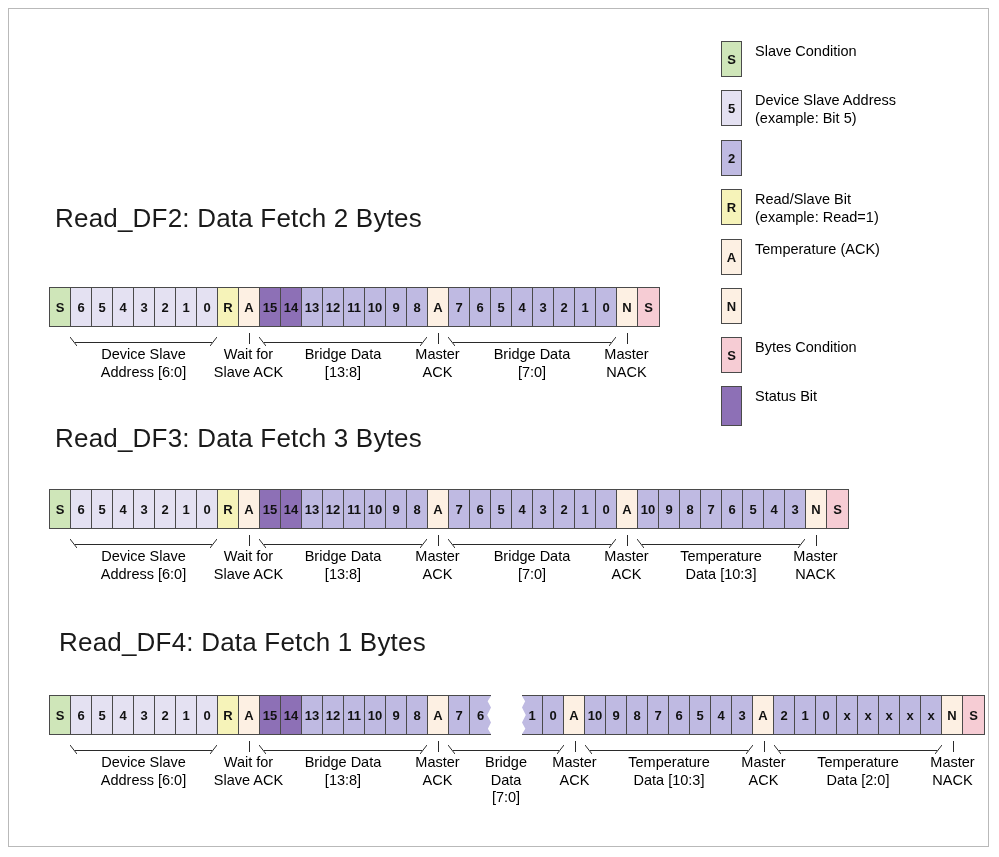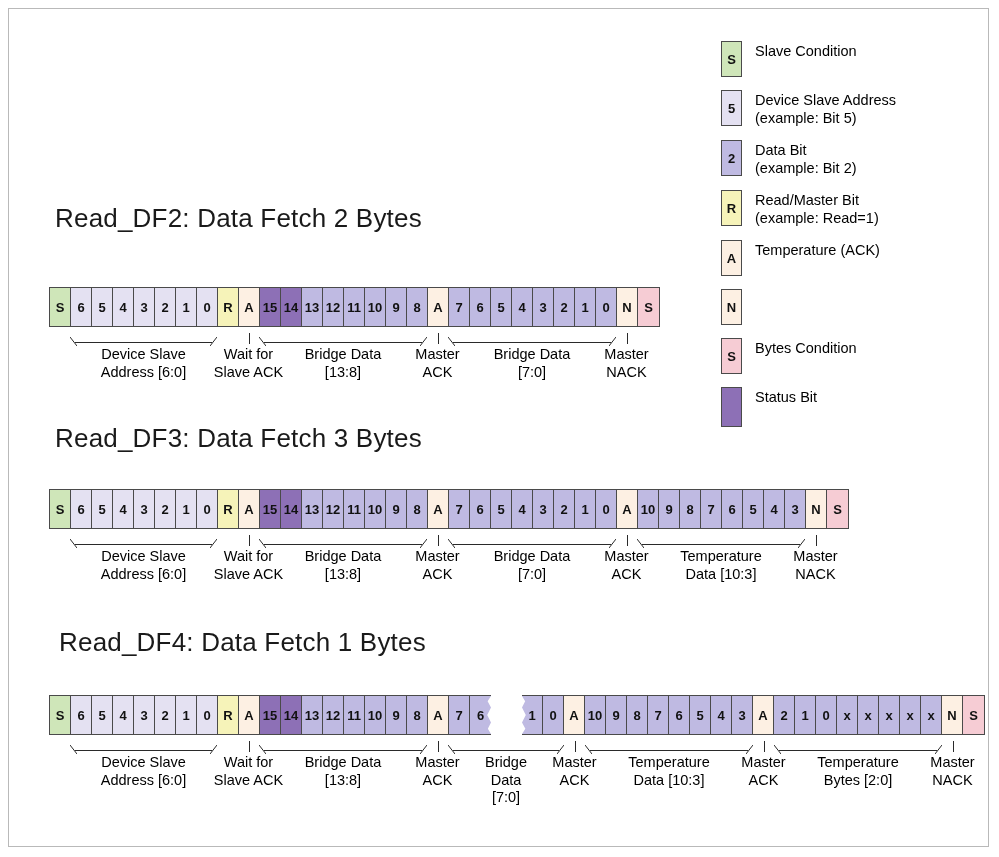--- a/index.html
+++ b/index.html
@@ -164,29 +164,25 @@
       </div>
       <div class="legend-row">
         <div class="legend-swatch f-addr">5</div>
         <div class="legend-text">
           <span class="sub">Device Slave Address</span>
           <span class="sub">(example: Bit 5)</span>
         </div>
       </div>
       <div class="legend-row">
         <div class="legend-swatch f-data">2</div>
-        <div class="legend-text">
-          <span class="sub">Data Bit</span>
-          <span class="sub">(example: Bit 2)</span>
-        </div>
       </div>
       <div class="legend-row">
         <div class="legend-swatch f-rw">R</div>
         <div class="legend-text">
-          <span class="sub">Read/Master Bit</span>
+          <span class="sub">Read/Slave Bit</span>
           <span class="sub">(example: Read=1)</span>
         </div>
       </div>
       <div class="legend-row">
         <div class="legend-swatch f-ack">A</div>
         <div class="legend-text">
           <span class="sub">Temperature (ACK)</span>
         </div>
       </div>
       <div class="legend-row">
@@ -569,21 +565,21 @@
             <div class="bar"></div>
             <div class="lt"><svg width="7" height="10" viewBox="0 0 7 10">
                 <line x1="0" y1="0" x2="7" y2="9" stroke="#2a2a2a" stroke-width="1"></line>
               </svg></div>
             <div class="rt"><svg width="7" height="10" viewBox="0 0 7 10">
                 <line x1="0" y1="9" x2="7" y2="0" stroke="#2a2a2a" stroke-width="1"></line>
               </svg></div>
           </div>
           <div class="annot-label" style="left: 725px; width: 168px;">
             <div>Temperature</div>
-            <div>Bytes [2:0]</div>
+            <div>Data [2:0]</div>
           </div>
           <div class="brace tick" style="left: 893px; width: 21px;">
             <div class="tickline"></div>
           </div>
           <div class="annot-label" style="left: 860.5px; width: 86px;">
             <div>Master</div>
             <div>NACK</div>
           </div>
         </div>
       </div>

